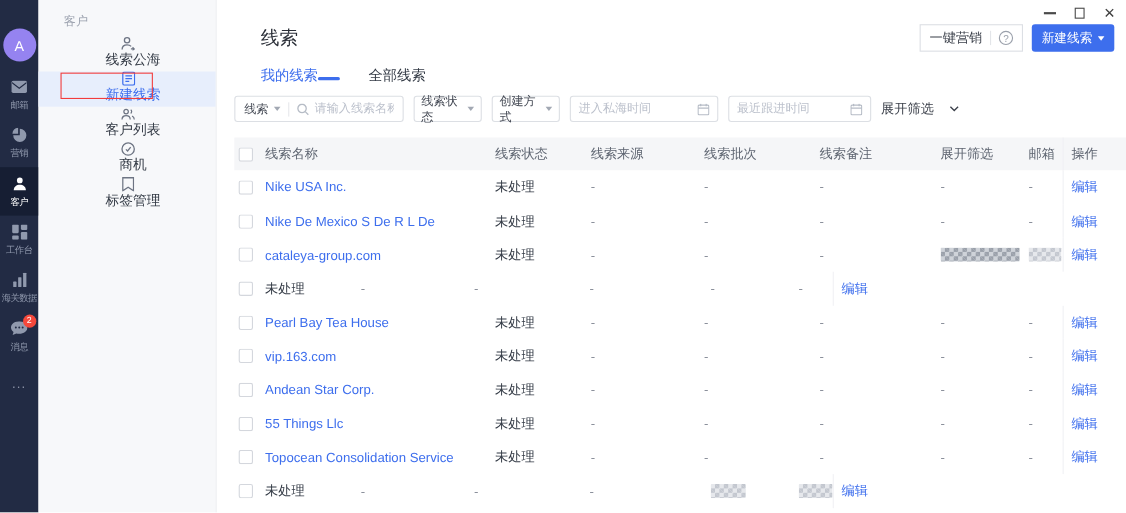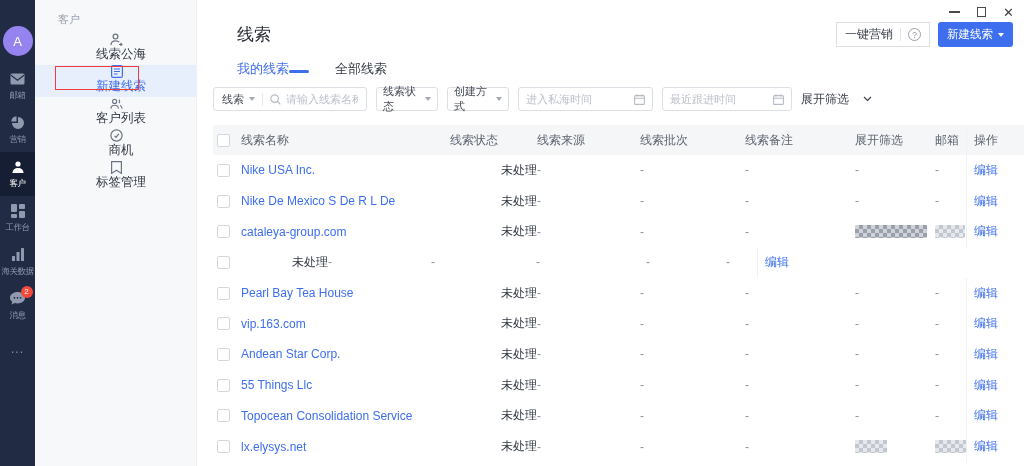--- a/index.html
+++ b/index.html
@@ -80,21 +80,21 @@
   .c-name { width:209px; }
   .c-status { width:87px; }
   .c-source { width:103px; }
   .c-batch { width:105px; }
   .c-note { width:110px; }
   .c-contact { width:80px; }
   .c-email { width:31px; }
   .c-action { width:58px; border-left:1px solid #f0f1f4; padding-left:7px; align-self:stretch; }
   .checkbox { width:13px; height:13px; border:1px solid #d4d7dd; border-radius:2px; background:#fff; cursor:pointer; }
   .link { color:#3d6eed; cursor:pointer; text-decoration:none; }
-  .t-row .c-status { color:#333a45;justify-content:flex-end; }
+  .t-row .c-status { color:#333a45; }
   .dash { color:#8b909b; }
   .redact { display:inline-block; height:13px; border-radius:1px; }
   .redact.dark { background-image:
       linear-gradient(45deg,#9aa0aa 26%,transparent 26%,transparent 74%,#9aa0aa 74%),
       linear-gradient(45deg,#9aa0aa 26%,#cfd3d9 26%,#cfd3d9 74%,#9aa0aa 74%);
       background-size:8px 8px; background-position:0 0,4px 4px; }
   .redact.light { background-image:
       linear-gradient(45deg,#c3c7cf 26%,transparent 26%,transparent 74%,#c3c7cf 74%),
       linear-gradient(45deg,#c3c7cf 26%,#e6e8ec 26%,#e6e8ec 74%,#c3c7cf 74%);
       background-size:8px 8px; background-position:0 0,4px 4px; }
@@ -596,23 +596,20 @@
             <span class="dash">-</span>
           </span>
           <span class="cell c-action">
             <a class="link">编辑</a>
           </span>
         </div>
         <div class="t-row">
           <span class="cell c-check">
             <span class="checkbox"></span>
           </span>
-          <span class="cell c-name">
-            <a class="link">lx.elysys.net</a>
-          </span>
           <span class="cell c-status">
             <span>未处理</span>
           </span>
           <span class="cell c-source">
             <span class="dash">-</span>
           </span>
           <span class="cell c-batch">
             <span class="dash">-</span>
           </span>
           <span class="cell c-note">

